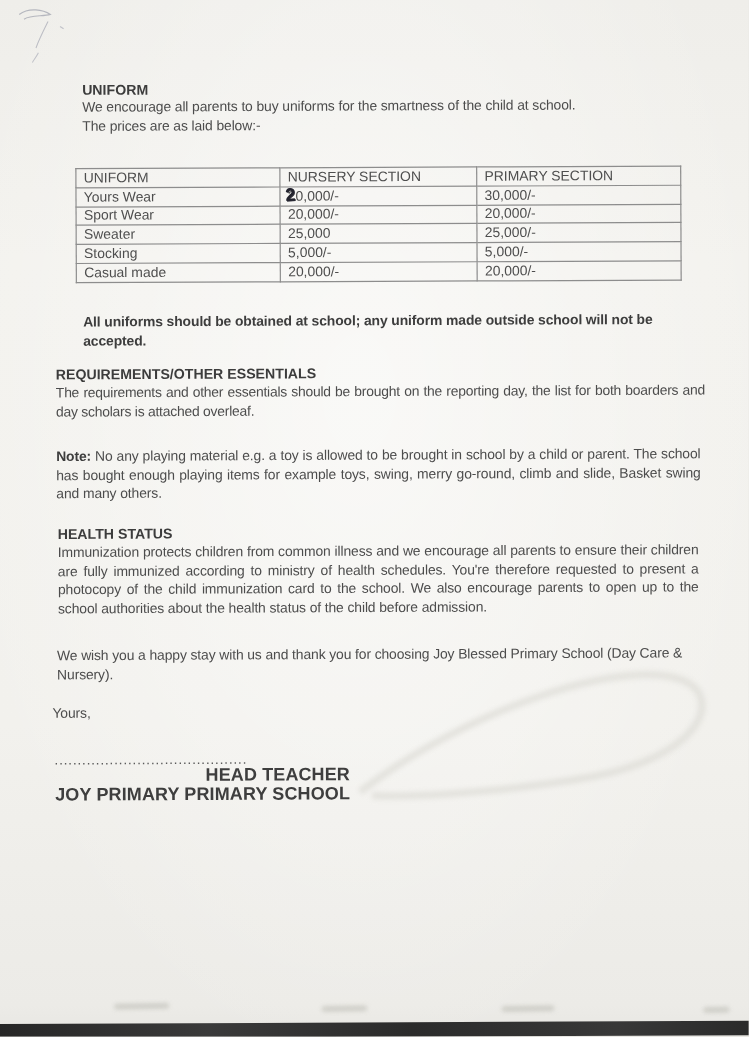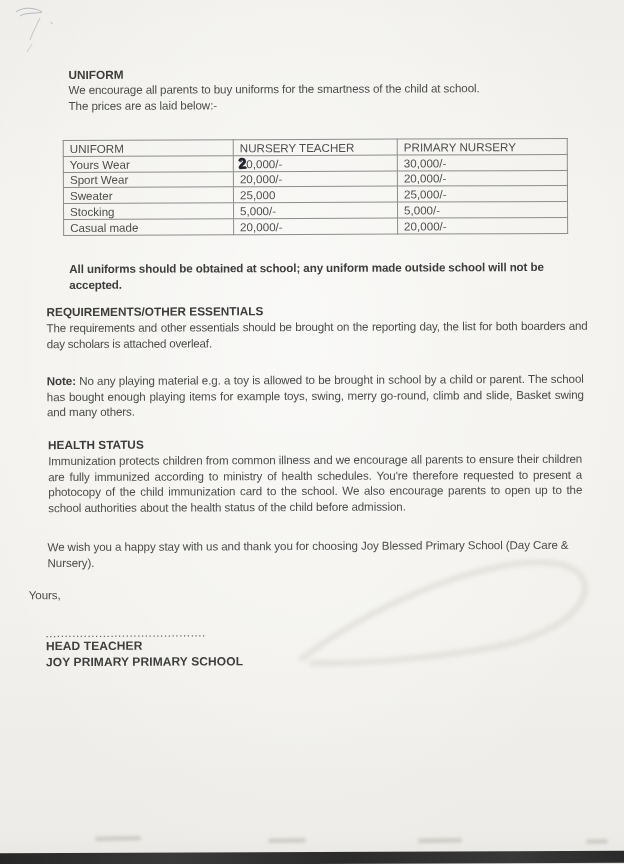--- a/index.html
+++ b/index.html
@@ -45,21 +45,21 @@
     position: absolute;
     left: 4px; top: -2px;
     font-weight: bold;
     font-size: 15px;
     color: #23232e;
     transform: rotate(-4deg);
     text-shadow: 0.6px 0.6px 0 #30303a;
   }
 
   .dotted-line { font-size: 8px; letter-spacing: 1.6px; color: #5a5a5a; font-weight: bold; }
-  .sig-line { font-weight: bold; font-size: 12px; line-height: 15.8px; color: #3e3e3e; letter-spacing: 0.1px; }
+  .sig-line { font-weight: bold; font-size: 15px; line-height: 15.8px; color: #3e3e3e; letter-spacing: 0.1px; text-align: right; }
 
   
   .scan-bar {
     position: absolute; left: 0; right: 0; bottom: 0; height: 12px;
     background: linear-gradient(90deg, #262626, #3a3a3a 28%, #2b2b2b 55%, #383838 82%, #2a2a2a);
     transform: rotate(-0.25deg) scaleX(1.01);
   }
   .smudge {
     position: absolute; height: 5px; border-radius: 3px;
     background: rgba(175,175,166,0.45); filter: blur(1.6px); transform: rotate(-1deg);
@@ -93,22 +93,22 @@
 
     <table class="price-table abs" style="left:64px; top:139px;">
       <colgroup>
           <col class="c1">
           <col class="c2">
           <col class="c3">
         </colgroup>
       <thead>
         <tr>
           <th>UNIFORM</th>
-          <th>NURSERY TEACHER</th>
-          <th>PRIMARY NURSERY</th>
+          <th>NURSERY SECTION</th>
+          <th>PRIMARY SECTION</th>
         </tr>
       </thead>
       <tbody>
         <tr>
           <td>Yours Wear</td>
           <td class="cell-rel">
             <span>20,000/-</span>
             <span class="handwritten">2</span>
           </td>
           <td>30,000/-</td>
@@ -147,21 +147,21 @@
       <span class="bold-text">Note:</span><span> No any playing material e.g. a toy is allowed to be brought in school by a child or parent. The school has bought enough playing items for example toys, swing, merry go-round, climb and slide, Basket swing and many others.</span>
     </div>
 
     <div class="abs" style="left:48px; top:437px; width:534px;">
       <div class="heading">HEALTH STATUS</div>
       <div class="body-text justify" style="margin-top:1px;">Immunization protects children from common illness and we encourage all parents to ensure their children are fully immunized according to ministry of health schedules. You're therefore requested to present a photocopy of the child immunization card to the school. We also encourage parents to open up to the school authorities about the health status of the child before admission.</div>
     </div>
 
     <div class="abs body-text" style="left:47px; top:538px; width:531px;">We wish you a happy stay with us and thank you for choosing Joy Blessed Primary School (Day Care &amp; Nursery).</div>
 
-    <div class="abs body-text" style="left:28px; top:586px;">Yours,</div>
+    <div class="abs body-text" style="left:43px; top:586px;">Yours,</div>
 
     <div class="abs" style="left:45px; top:629px;">
       <div class="dotted-line">..........................................</div>
       <div class="sig-line">HEAD TEACHER</div>
       <div class="sig-line">JOY PRIMARY PRIMARY SCHOOL</div>
     </div>
 
   </div>
 
   <div class="smudge" style="left:95px;  top:836px; width:46px;"></div>

